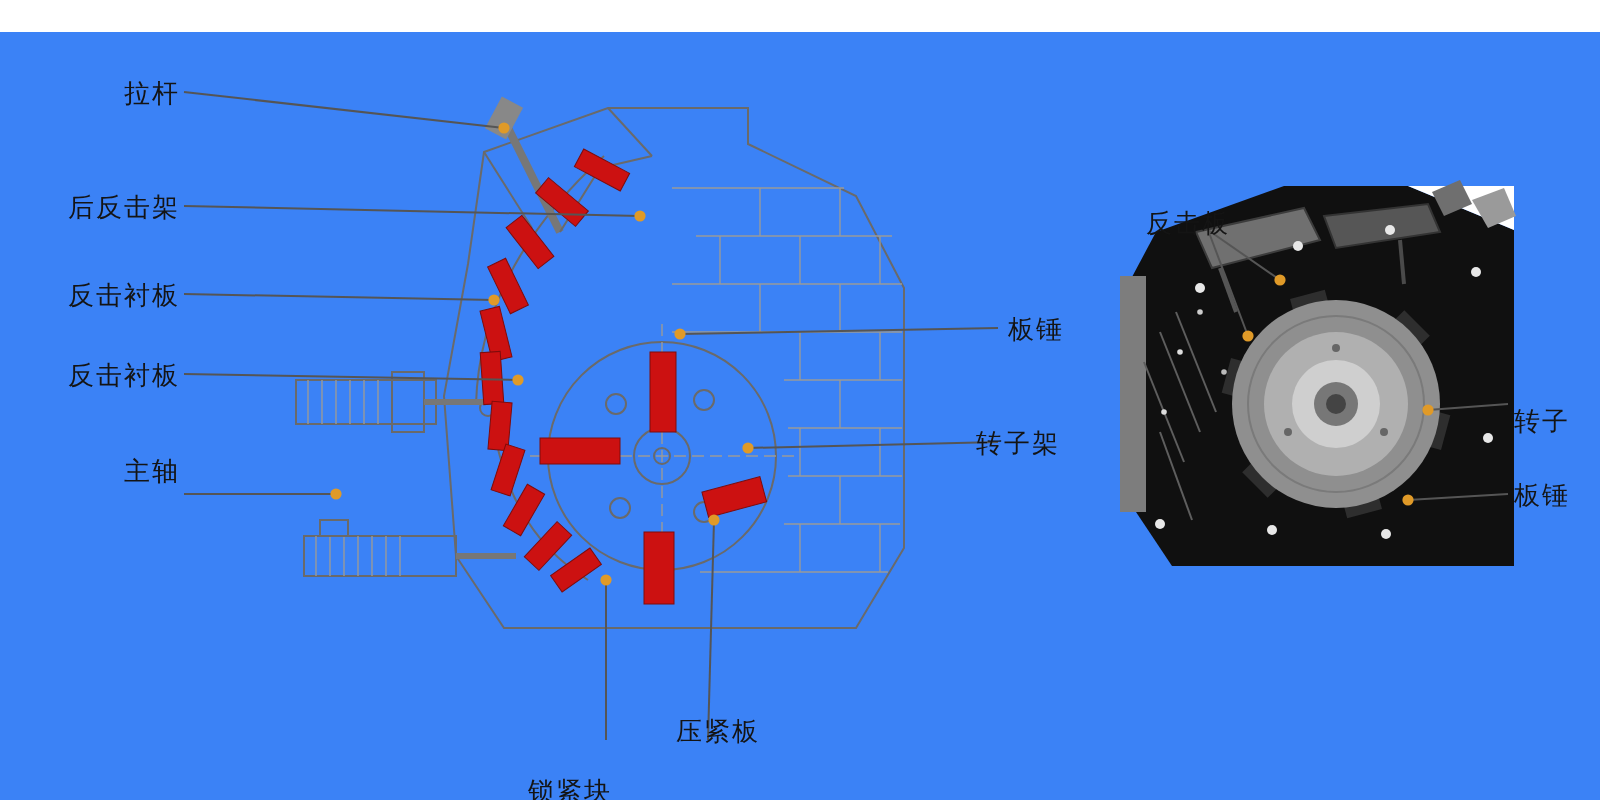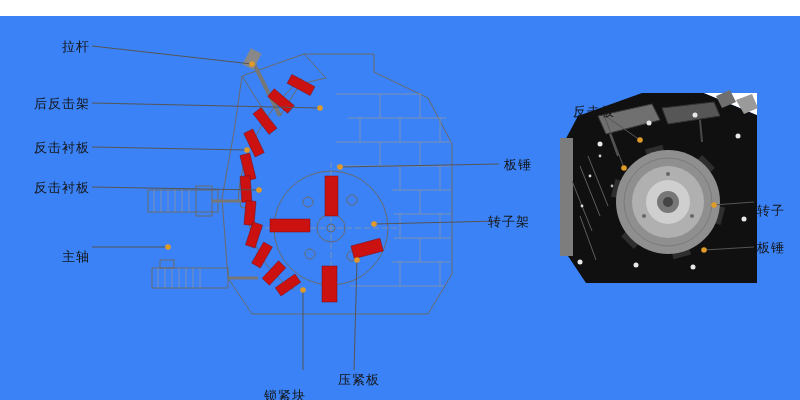--- a/index.html
+++ b/index.html
@@ -225,25 +225,25 @@
       <circle class="marker-dot" cx="624" cy="152" r="2.8"></circle>
       <circle class="marker-dot" cx="714" cy="189" r="2.8"></circle>
       <circle class="marker-dot" cx="704" cy="234" r="2.8"></circle>
     </g>
   </svg>
 
   <div class="lbl leftcol" style="top:23px">拉杆</div>
   <div class="lbl leftcol" style="top:80px">后反击架</div>
   <div class="lbl leftcol" style="top:124px">反击衬板</div>
   <div class="lbl leftcol" style="top:164px">反击衬板</div>
-  <div class="lbl leftcol" style="top:233px">主轴</div>
+  <div class="lbl leftcol" style="top:212px">主轴</div>
 
   <div class="lbl" style="left:504px;top:141px">板锤</div>
   <div class="lbl" style="left:488px;top:198px">转子架</div>
 
   <div class="lbl" style="left:264px;top:372px">锁紧块</div>
-  <div class="lbl" style="left:338px;top:356px">压紧板</div>
+  <div class="lbl" style="left:338px;top:342px">压紧板</div>
 
   <div class="lbl" style="left:573px;top:88px">反击板</div>
   <div class="lbl" style="left:757px;top:187px">转子</div>
   <div class="lbl" style="left:757px;top:224px">板锤</div>
 
 </div>
 
 </body></html>

